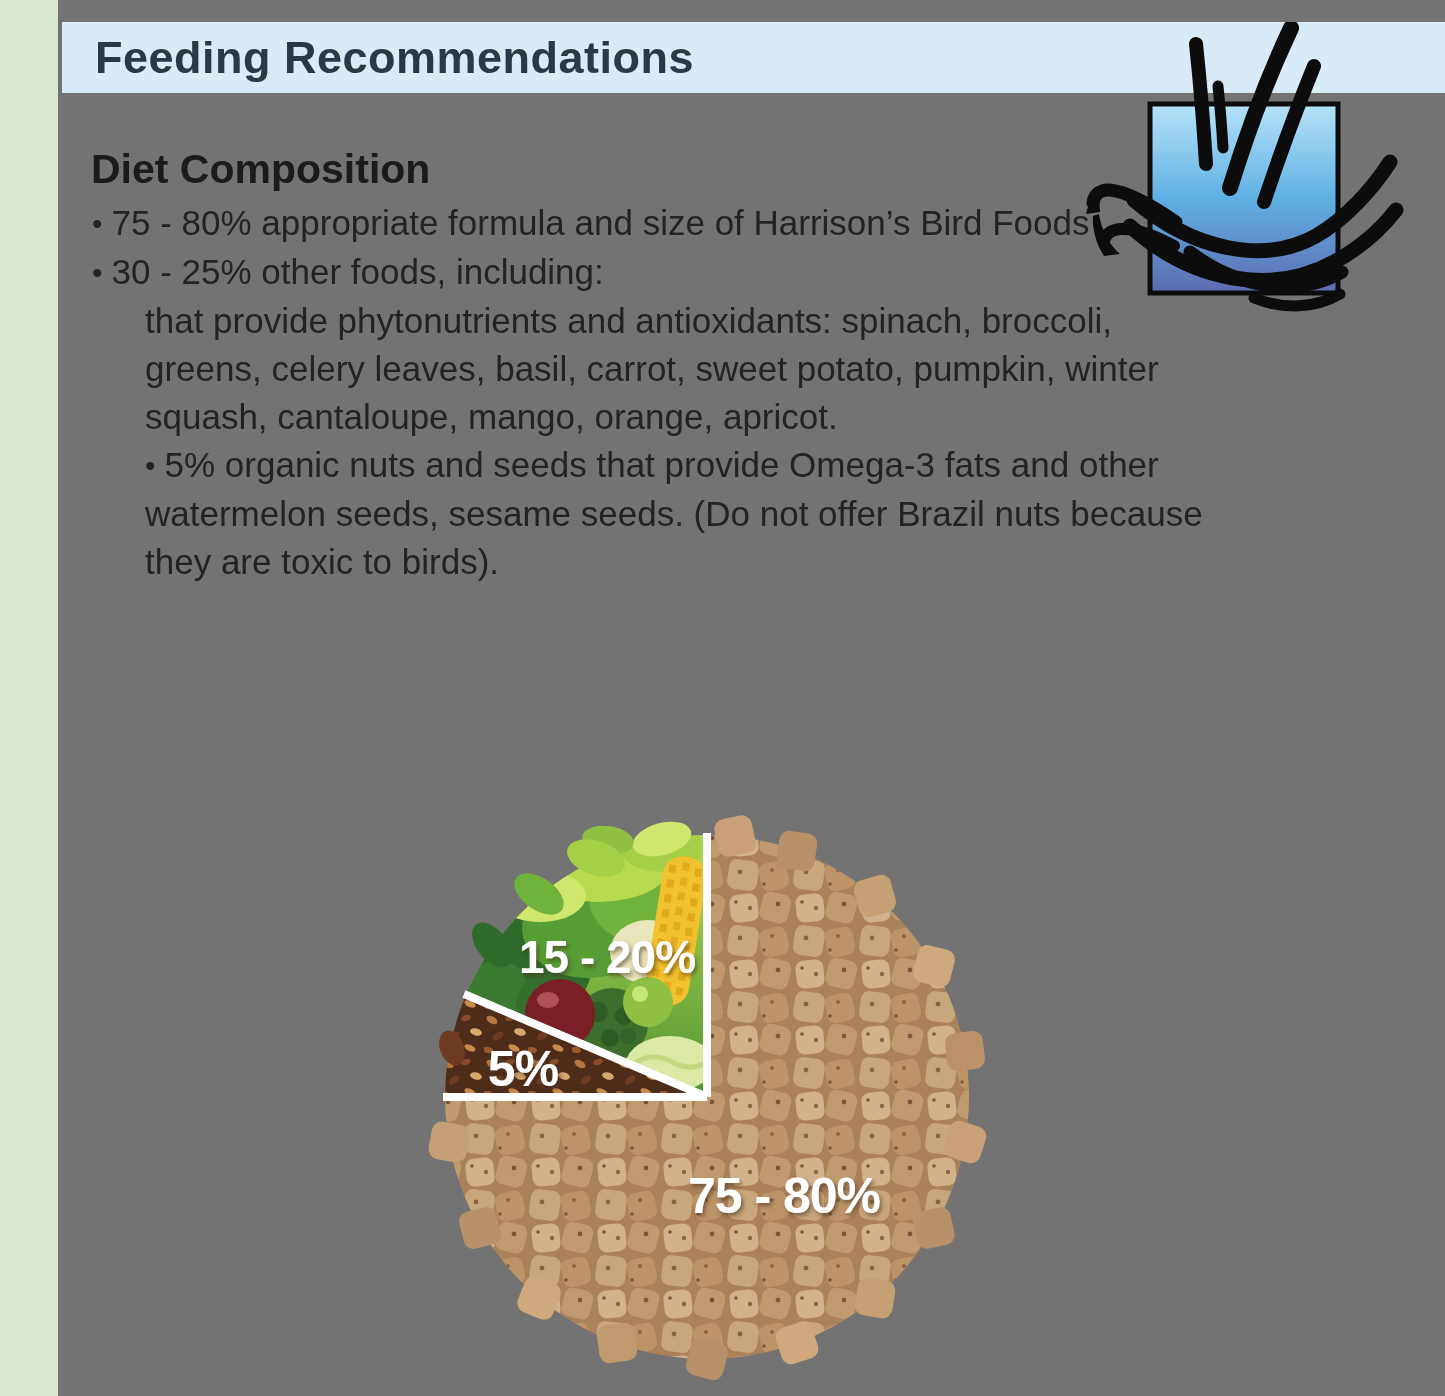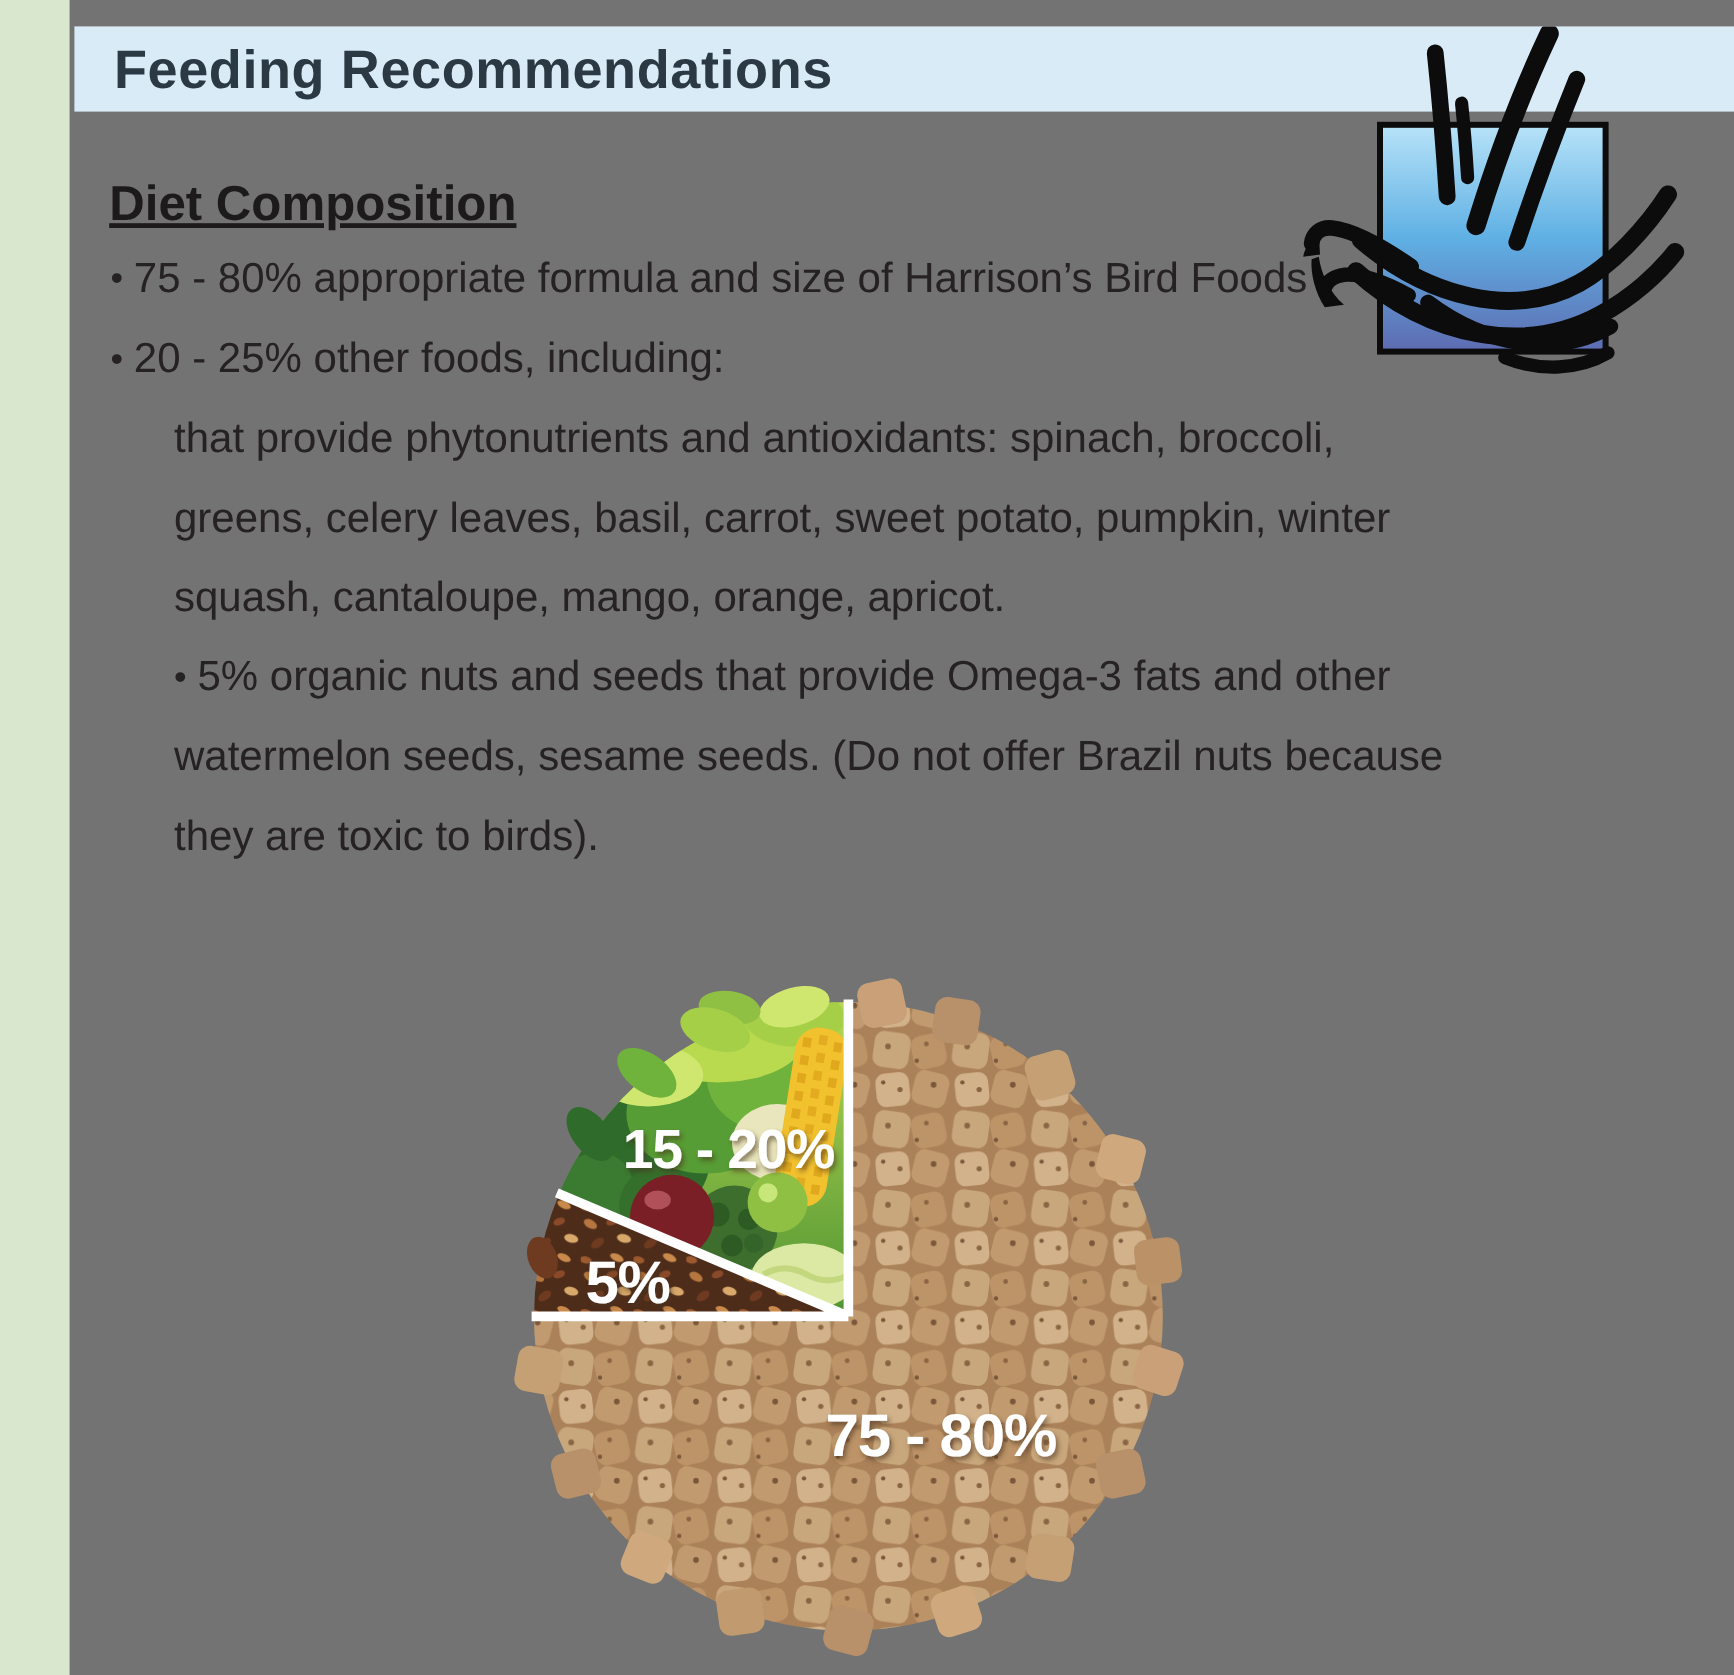--- a/index.html
+++ b/index.html
@@ -1,22 +1,22 @@
 <!DOCTYPE html>
 <html><head>
 <meta charset="utf-8">
 <style>
   html,body{margin:0;padding:0;}
   body{width:1445px;height:1396px;background:#ffffff;font-family:"Liberation Sans",sans-serif;position:relative;}
   .page{position:absolute;left:0;top:0;width:1445px;height:1396px;background:#737373;overflow:hidden;padding-left:32px;}
   .green-strip{position:absolute;left:0;top:0;width:58px;height:1396px;background:#d8e7cd;}
   .title-band{position:absolute;left:62px;top:22px;width:1383px;height:71px;background:#d9ebf7;display:flex;align-items:center;}
   .title-band h1{margin:0 0 0 33px;font-size:45px;font-weight:800;color:#2b3944;letter-spacing:.5px;}
-  .section-heading{position:absolute;left:91px;top:146px;margin:0;font-size:41px;font-weight:700;color:#1d1a1b;text-decoration:underline;}
-  .body-text{position:absolute;left:92px;top:199px;font-size:35px;line-height:66px;color:#262223;width:1300px;}
+  .section-heading{position:absolute;left:91px;top:146px;margin:0;font-size:41px;font-weight:700;color:#1d1a1b;}
+  .body-text{position:absolute;left:92px;top:199px;font-size:35px;line-height:48px;color:#262223;width:1300px;}
   .line{white-space:nowrap;}
   .indent{margin-left:53px;}
   .marker{display:inline-block;font-size:30px;margin-right:9px;vertical-align:1px;}
   .logo-svg{position:absolute;left:1075px;top:22px;width:330px;height:292px;}
   .pie-svg{position:absolute;left:420px;top:815px;width:600px;height:565px;}
   .pie-lbl{fill:#ffffff;font-weight:bold;font-family:"Liberation Sans",sans-serif;letter-spacing:-1px;text-anchor:middle;}
 </style>
 </head>
 <body>
 
@@ -52,21 +52,21 @@
       <path d="M1099,196 C1092,200 1087,207 1086,214 L1100,212 Z" fill="#0c0c0c"></path>
       <path d="M1174,246 C1152,234 1134,228 1120,229 C1112,230 1106,234 1104,240" stroke="#0c0c0c" stroke-width="12" fill="none" stroke-linecap="round"></path>
       <path d="M1099,214 C1101,228 1108,244 1120,254 L1104,256 C1096,244 1092,228 1093,216 Z" fill="#0c0c0c"></path>
     </g>
   </svg>
 
   <h2 class="section-heading">Diet Composition</h2>
 
   <div class="body-text">
     <div class="line"><span class="marker">•</span><span>75 - 80% appropriate formula and size of Harrison’s Bird Foods</span></div>
-    <div class="line"><span class="marker">•</span><span>20 - 25% other foods, including:</span></div>
+    <div class="line"><span class="marker">•</span><span>30 - 25% other foods, including:</span></div>
 
     <div class="line indent"><span>that provide phytonutrients and antioxidants: spinach, broccoli,</span></div>
     <div class="line indent"><span>greens, celery leaves, basil, carrot, sweet potato, pumpkin, winter</span></div>
     <div class="line indent"><span>squash, cantaloupe, mango, orange, apricot.</span></div>
 
     <div class="line indent"><span class="marker">•</span><span>5% organic nuts and seeds that provide Omega-3 fats and other</span></div>
     <div class="line indent"><span>watermelon seeds, sesame seeds. (Do not offer Brazil nuts because</span></div>
     <div class="line indent"><span>they are toxic to birds).</span></div>
   </div>
 

